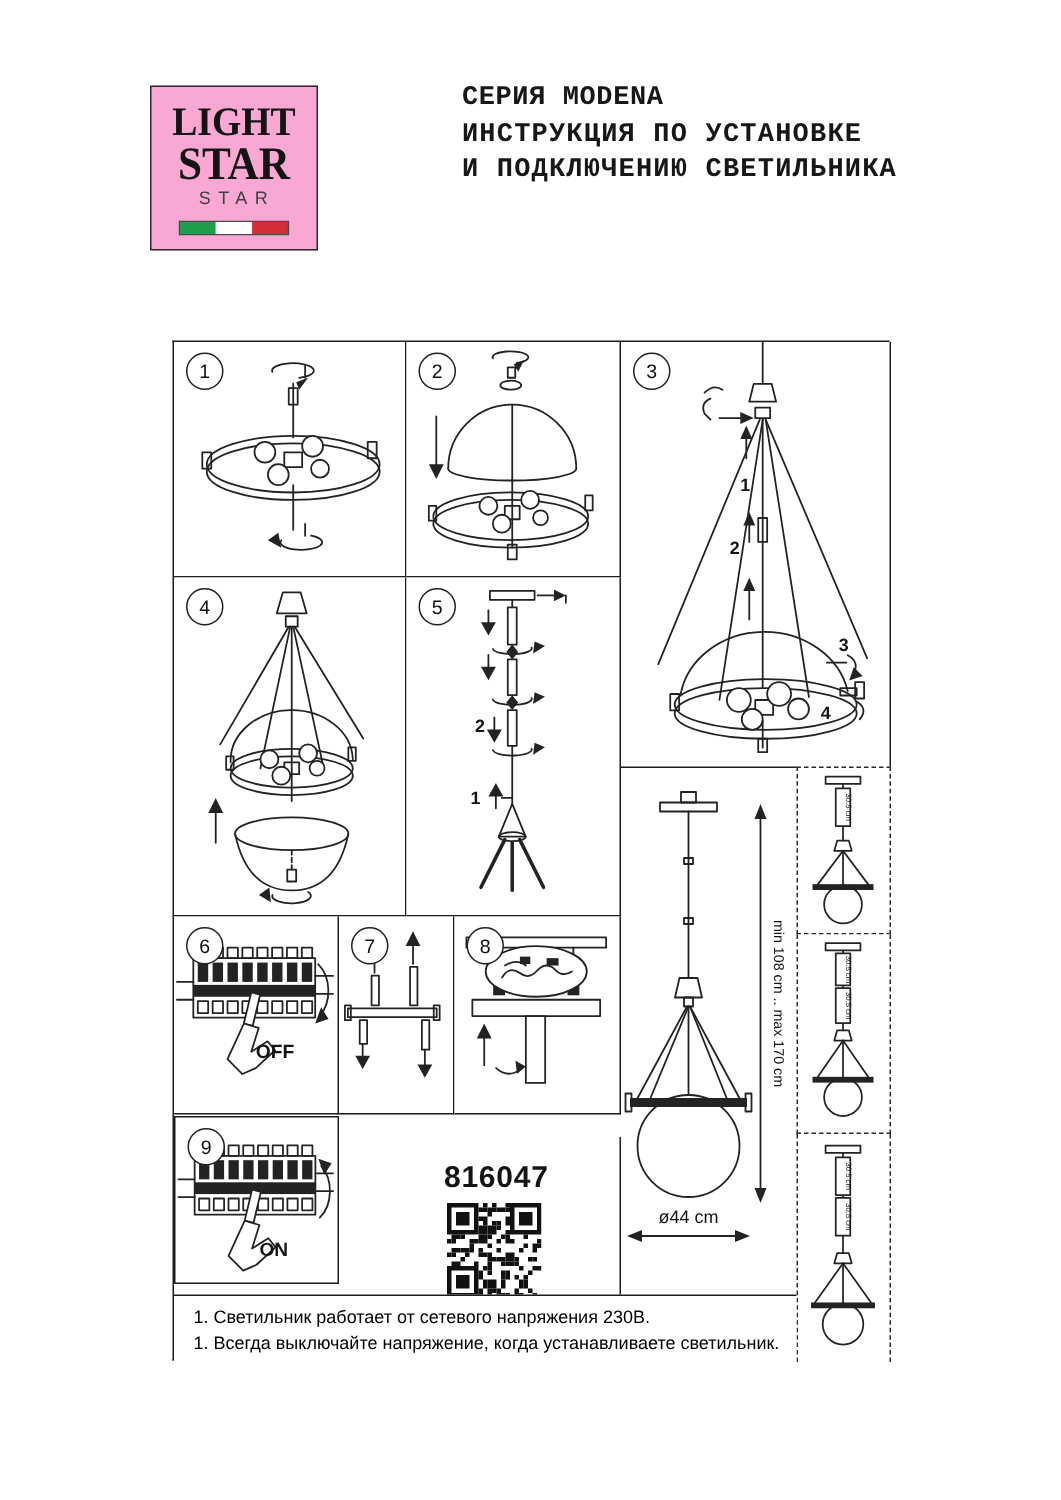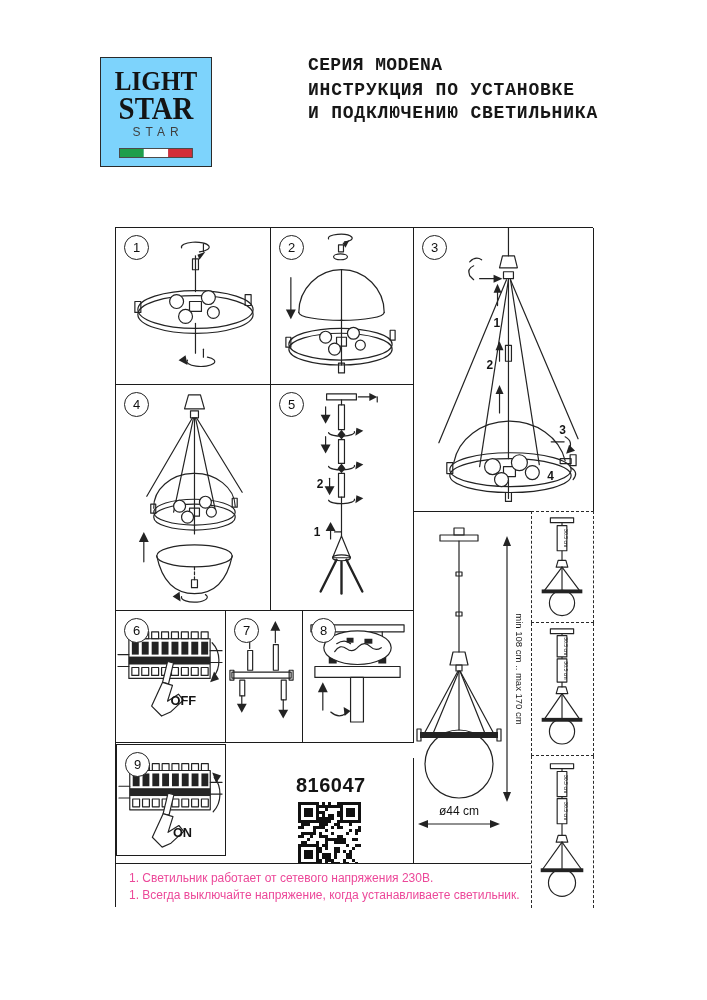--- a/index.html
+++ b/index.html
@@ -7,21 +7,21 @@
     width:707px;height:1000px;background:#ffffff;position:relative;
     font-family:"Liberation Sans",sans-serif;color:#1b1b1b;
     -webkit-font-smoothing:antialiased;
   }
   .page{position:absolute;inset:0;background:#fff;overflow:hidden;}
 
   
   .logo{
     position:absolute;left:100px;top:57px;width:112px;height:110px;
     border:1.4px solid #2a2a2a;box-sizing:border-box;text-align:center;
-    padding-top:11px;background:#7dd3fc;
+    padding-top:11px;background:#f9a8d4;
   }
   .logo-text{transform:scaleX(.93);transform-origin:50% 0;}
   .logo-light{font-family:"Liberation Serif",serif;font-weight:700;font-size:27px;line-height:25px;color:#141414;letter-spacing:0;}
   .logo-star{font-family:"Liberation Serif",serif;font-weight:700;font-size:31px;line-height:29px;color:#141414;}
   .logo-group{font-size:12px;letter-spacing:5px;color:#3f3f3f;line-height:15px;margin-top:2px;margin-left:4px;}
   .flag{margin-top:4px;}
   .titles{position:absolute;top:52px;right:109px;text-align:left;font-family:Liberation Mono, monospace;}
   .t-line{font-size:18px;font-weight:700;letter-spacing:.4px;line-height:27px;color:#171717;}
   .t-instr{}
   .t-instr .t-line{line-height:23px;letter-spacing:.8px;}
@@ -54,21 +54,21 @@
   svg.draw .thk{stroke-width:2.4;}
   svg.draw text{stroke:none;fill:#141414;font-family:"Liberation Sans",sans-serif;}
   .t-step{font-size:12px;font-weight:700;}
   .t-sw{font-size:13px;font-weight:700;}
   .t-dimv{font-size:9.5px;}
   .t-dia{font-size:12px;}
   .t-rod{font-size:5.3px;}
 
   .article-code{position:absolute;left:70px;top:16px;font-size:20px;font-weight:700;letter-spacing:.5px;color:#141414;}
   #qr{position:absolute;left:72px;top:44px;fill:#111;}
-  .notes-txt{padding:6px 0 0 13px;font-size:12px;line-height:16.5px;color:#ec4899;}
+  .notes-txt{padding:6px 0 0 13px;font-size:12px;line-height:16.5px;color:#000000;}
 </style>
 </head>
 <body>
 
 <div class="page">
 
   <div class="logo">
     <div class="logo-text">
       <div class="logo-light">LIGHT</div>
       <div class="logo-star">STAR</div>

